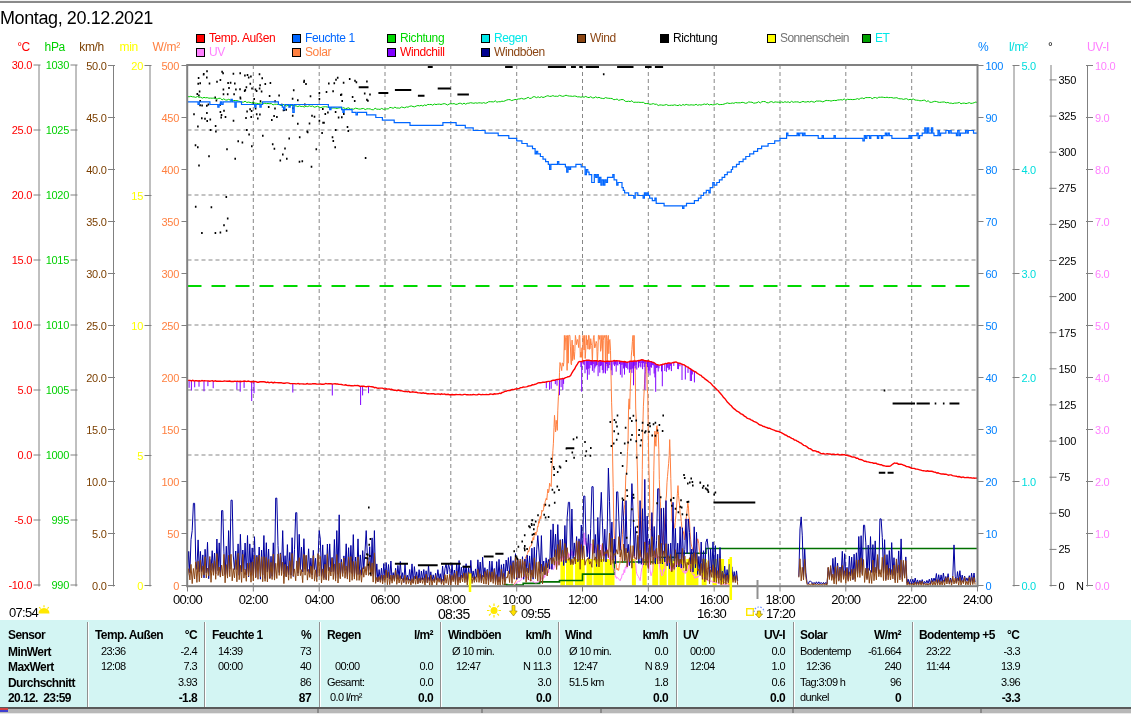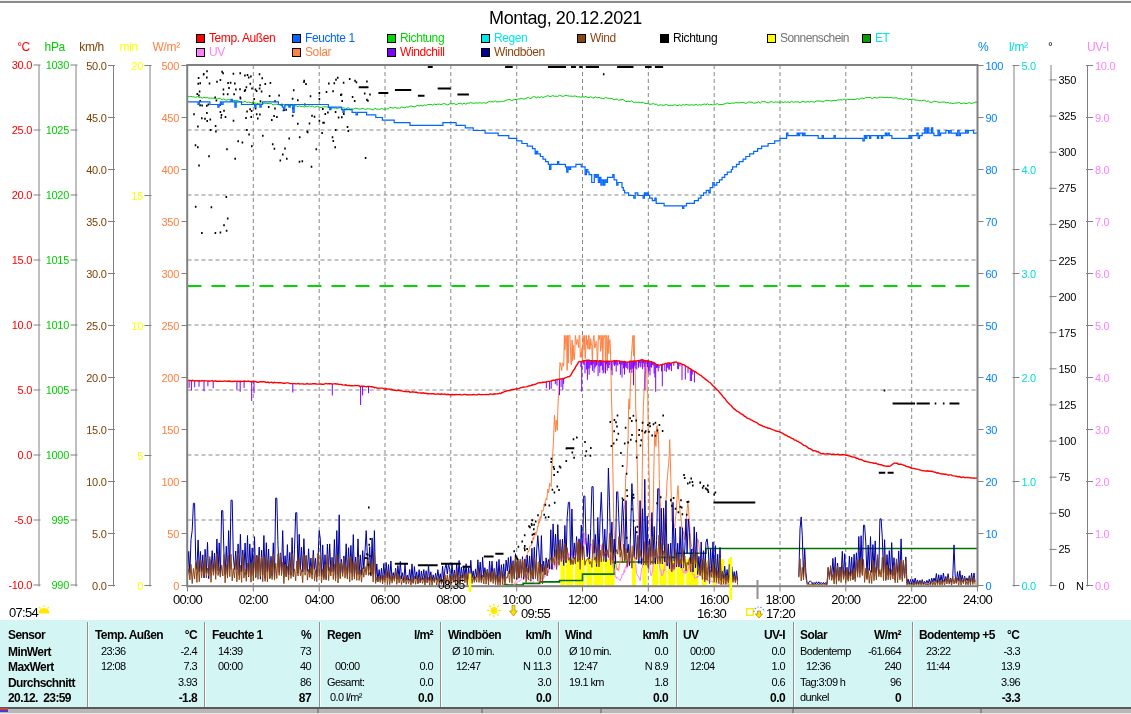--- a/index.html
+++ b/index.html
@@ -5,21 +5,21 @@
 body{font-family:"Liberation Sans",sans-serif;position:relative}
 .t{position:absolute;white-space:nowrap}
 .leg{position:absolute;font-size:12px;letter-spacing:-0.4px;white-space:nowrap;line-height:11px}
 .leg b{display:inline-block;width:9px;height:9px;border:1px solid #000;margin-right:4px;vertical-align:-1px}
 .unit{position:absolute;font-size:12px;letter-spacing:-0.3px;white-space:nowrap}
 .tbl{position:absolute;font-size:11px;letter-spacing:-0.6px;white-space:nowrap;color:#000}
 .tbl.b{font-weight:bold;font-size:12px;letter-spacing:-0.6px}
 </style></head><body>
 <div style="position:absolute;top:0;left:0;width:1131px;height:1px;background:#f4f4f4"></div>
 <div style="position:absolute;top:1px;left:0;width:1131px;height:2px;background:#8a8a8a"></div>
-<div class="t" style="top:8px;left:0;width:1131px;text-align:center;font-size:18px;letter-spacing:-0.4px;color:#000">Montag, 20.12.2021</div>
+<div class="t" style="top:8px;left:0;width:1131px;text-align:left;font-size:18px;letter-spacing:-0.4px;color:#000">Montag, 20.12.2021</div>
 <div class="leg" style="left:196px;top:33px"><b style="background:#FF0000"></b><span style="color:#FF0000">Temp. Außen</span></div>
 <div class="leg" style="left:292px;top:33px"><b style="background:#0066FF"></b><span style="color:#0066FF">Feuchte 1</span></div>
 <div class="leg" style="left:387px;top:33px"><b style="background:#00D800"></b><span style="color:#00D800">Richtung</span></div>
 <div class="leg" style="left:481px;top:33px"><b style="background:#00E8E8"></b><span style="color:#00E8E8">Regen</span></div>
 <div class="leg" style="left:577px;top:33px"><b style="background:#8B4513"></b><span style="color:#8B4513">Wind</span></div>
 <div class="leg" style="left:660px;top:33px"><b style="background:#000000"></b><span style="color:#000000">Richtung</span></div>
 <div class="leg" style="left:767px;top:33px"><b style="background:#FFFF00"></b><span style="color:#737373"><span style="letter-spacing:-0.6px">Sonnenschein</span></span></div>
 <div class="leg" style="left:862px;top:33px"><b style="background:#00A000"></b><span style="color:#00E8E8">ET</span></div>
 <div class="leg" style="left:196px;top:47px"><b style="background:#FF80FF"></b><span style="color:#FF80FF">UV</span></div>
 <div class="leg" style="left:292px;top:47px"><b style="background:#FF8040"></b><span style="color:#FF8040">Solar</span></div>
@@ -174,21 +174,21 @@
     </g>
     <path d="M470 573.5V592" stroke="#FFFF00" stroke-width="2.5" fill="none"></path>
     <path d="M730.8 557V600" stroke="#FFFF00" stroke-width="2.5" fill="none"></path>
     <path d="M757.5 580V599" stroke="#909090" stroke-width="2" fill="none"></path>
   </svg>
 <div class="t" style="left:9px;top:605px;font-size:13px;letter-spacing:-0.7px">07:54</div>
 <svg width="12" height="9" viewBox="0 0 12 9" style="position:absolute;left:38px;top:605px">
     <path d="M0.5 8.5 A5.5 5.5 0 0 1 11.5 8.5 Z" fill="#FFE800"></path>
     <path d="M6 0.2v2M1.2 2.2l1.4 1.4M10.8 2.2l-1.4 1.4" stroke="#FFE800" stroke-width="1.2"></path>
   </svg>
-<div class="t" style="left:438px;top:578px;font-size:12px;letter-spacing:-0.7px">08:35</div>
+<div class="t" style="left:438px;top:606px;font-size:14px;letter-spacing:-0.7px">08:35</div>
 <svg width="16" height="15" viewBox="0 0 16 15" style="position:absolute;left:486px;top:603px">
     <g stroke="#FFE800" stroke-width="1.2">
       <circle cx="8" cy="7.5" r="2.9" fill="#FFE800"></circle>
       <path d="M8 0.5V3M8 12V14.5M1 7.5H3.5M12.5 7.5H15M3 2.5L4.8 4.3M11.2 10.7L13 12.5M3 12.5L4.8 10.7M11.2 4.3L13 2.5" fill="none"></path>
     </g>
   </svg>
 <svg width="9" height="12" viewBox="0 0 9 12" style="position:absolute;left:509px;top:605px">
     <path d="M3 0.5h3v5.5h2.2L4.5 11 0.5 6H3z" fill="#FFE000" stroke="#907800" stroke-width="0.6"></path>
   </svg>
 <div class="t" style="left:521px;top:606px;font-size:13px;letter-spacing:-0.7px">09:55</div>
@@ -247,21 +247,21 @@
 <div class="tbl" style="left:456px;top:660.0px">12:47</div>
 <div class="tbl" style="right:580px;top:660.0px">N 11.3</div>
 <div class="tbl" style="right:580px;top:675.5px">3.0</div>
 <div class="tbl b" style="right:580px;top:691.0px">0.0</div>
 <div class="tbl b" style="left:565px;top:628.0px">Wind</div>
 <div class="tbl b" style="right:463px;top:628.0px">km/h</div>
 <div class="tbl" style="left:569px;top:644.5px">Ø 10 min.</div>
 <div class="tbl" style="right:463px;top:644.5px">0.0</div>
 <div class="tbl" style="left:573px;top:660.0px">12:47</div>
 <div class="tbl" style="right:463px;top:660.0px">N 8.9</div>
-<div class="tbl" style="left:569px;top:675.5px">19.1 km</div>
+<div class="tbl" style="left:569px;top:675.5px">51.5 km</div>
 <div class="tbl" style="right:463px;top:675.5px">1.8</div>
 <div class="tbl b" style="right:463px;top:691.0px">0.0</div>
 <div class="tbl b" style="left:683px;top:628.0px">UV</div>
 <div class="tbl b" style="right:346px;top:628.0px">UV-I</div>
 <div class="tbl" style="left:690px;top:644.5px">00:00</div>
 <div class="tbl" style="right:346px;top:644.5px">0.0</div>
 <div class="tbl" style="left:690px;top:660.0px">12:04</div>
 <div class="tbl" style="right:346px;top:660.0px">1.0</div>
 <div class="tbl" style="right:346px;top:675.5px">0.6</div>
 <div class="tbl b" style="right:346px;top:691.0px">0.0</div>

